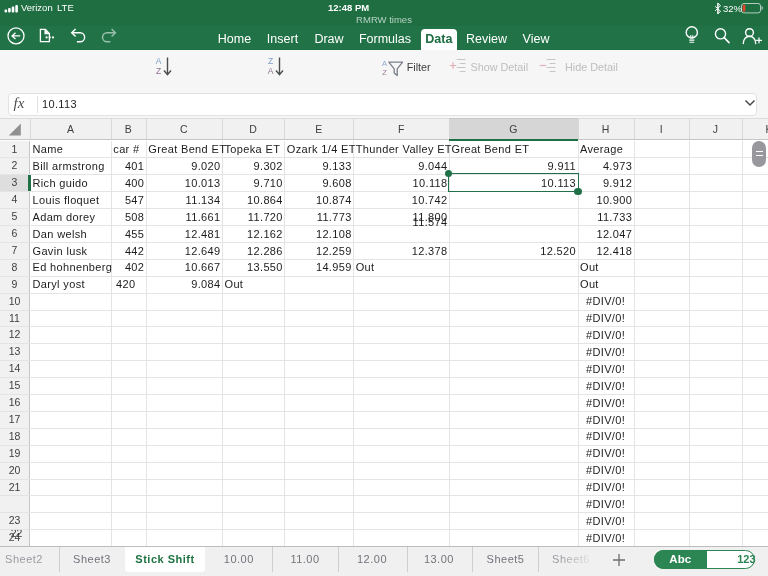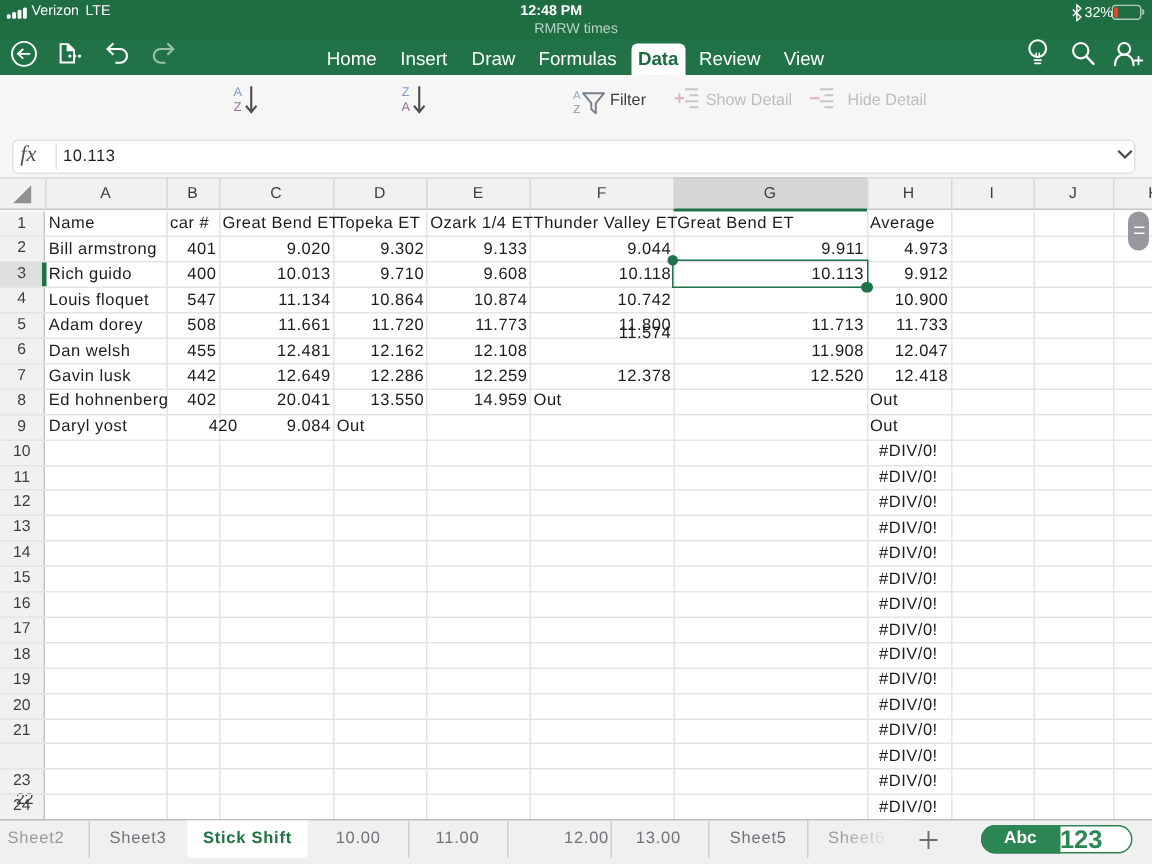--- a/index.html
+++ b/index.html
@@ -22,21 +22,21 @@
     <div class="abs" style="left:0;top:0;width:768px;height:26px;background:#1f6e42"></div>
     <div class="abs" style="left:0;top:26px;width:768px;height:24.299999999999997px;background:#217347"></div>
     <svg class="abs" style="left:0;top:0" width="20" height="16">
       <rect x="4.5" y="9.5" width="2.6" height="3" rx="1" fill="#fff" fill-opacity="1"></rect>
       <rect x="8.1" y="8.0" width="2.6" height="4.5" rx="1" fill="#fff" fill-opacity="1"></rect>
       <rect x="11.7" y="6.5" width="2.6" height="6" rx="1" fill="#fff" fill-opacity="1"></rect>
       <rect x="15.299999999999999" y="5.0" width="2.6" height="7.5" rx="1" fill="#fff" fill-opacity="1"></rect>
     </svg>
     <div class="abs" style="left:21px;top:2px;width:34px;height:12px;font-size:9.5px;color:#fff;line-height:12px">Verizon</div>
     <div class="abs" style="left:57px;top:2px;width:20px;height:12px;font-size:9.5px;color:#fff;line-height:12px">LTE</div>
-    <div class="abs" style="left:316px;top:2px;width:103px;text-align:center;font-size:9.5px;font-weight:bold;color:#fff">12:48 PM</div>
+    <div class="abs" style="left:328px;top:2px;width:103px;font-size:9.5px;font-weight:bold;color:#fff">12:48 PM</div>
     <div class="abs" style="left:334px;top:14px;width:100px;text-align:center;font-size:9.5px;color:#b7d3c3">RMRW times</div>
     <svg class="abs" style="left:713px;top:2px" width="10" height="13" viewBox="0 0 10 13">
 <path d="M4.9 1.2 L4.9 11.8 L7.6 9.3 L2.2 4.3 M4.9 11.8 L4.9 1.2 L7.6 3.7 L2.2 8.7" stroke="#fff" stroke-width="1.0" fill="none" stroke-linejoin="round"></path>
     </svg>
     <div class="abs" style="left:723px;top:2.5px;width:18px;font-size:9.5px;color:#fff">32%</div>
     <svg class="abs" style="left:741px;top:3px" width="24" height="11" viewBox="0 0 24 11">
 <rect x="0.5" y="0.5" width="19" height="9.4" rx="2.4" stroke="#ffffff" stroke-opacity=".65" fill="none"></rect>
 <rect x="1.7" y="1.8" width="2.6" height="6.8" rx="0.8" fill="#e8442e"></rect>
 <path d="M20.6 3.4 q1.6 1.6 0 3.3" stroke="#ffffff" stroke-opacity=".65" fill="none" stroke-width="1.1"></path>
     </svg>
@@ -224,47 +224,45 @@
     <div class="cell num" style="left:222.0px;top:191.79999999999998px;width:62.30000000000001px">10.864</div>
     <div class="cell num" style="left:284.3px;top:191.79999999999998px;width:68.89999999999998px">10.874</div>
     <div class="cell num" style="left:353.2px;top:191.79999999999998px;width:95.80000000000001px">10.742</div>
     <div class="cell num" style="left:577.5px;top:191.79999999999998px;width:56.200000000000045px">10.900</div>
     <div class="cell txt" style="left:30px;top:208.7px;width:80.8px">Adam dorey</div>
     <div class="cell num" style="left:110.8px;top:208.7px;width:35.000000000000014px">508</div>
     <div class="cell num" style="left:145.8px;top:208.7px;width:76.19999999999999px">11.661</div>
     <div class="cell num" style="left:222.0px;top:208.7px;width:62.30000000000001px">11.720</div>
     <div class="cell num" style="left:284.3px;top:208.7px;width:68.89999999999998px">11.773</div>
     <div class="cell num" style="left:353.2px;top:208.7px;width:95.80000000000001px">11.800</div>
-    <div class="cell num" style="left:449.0px;top:208.7px;width:128.5px">11.713</div>
     <div class="cell num" style="left:577.5px;top:208.7px;width:56.200000000000045px">11.733</div>
     <div class="cell txt" style="left:30px;top:225.6px;width:80.8px">Dan welsh</div>
     <div class="cell num" style="left:110.8px;top:225.6px;width:35.000000000000014px">455</div>
     <div class="cell num" style="left:145.8px;top:225.6px;width:76.19999999999999px">12.481</div>
     <div class="cell num" style="left:222.0px;top:225.6px;width:62.30000000000001px">12.162</div>
     <div class="cell num" style="left:284.3px;top:225.6px;width:68.89999999999998px">12.108</div>
     <div class="cell num" style="left:353.2px;top:214px;width:95.80000000000001px">11.574</div>
-    <div class="cell num" style="left:449.0px;top:225.6px;width:128.5px">11.908</div>
     <div class="cell num" style="left:577.5px;top:225.6px;width:56.200000000000045px">12.047</div>
     <div class="cell txt" style="left:30px;top:242.49999999999997px;width:80.8px">Gavin lusk</div>
     <div class="cell num" style="left:110.8px;top:242.49999999999997px;width:35.000000000000014px">442</div>
     <div class="cell num" style="left:145.8px;top:242.49999999999997px;width:76.19999999999999px">12.649</div>
     <div class="cell num" style="left:222.0px;top:242.49999999999997px;width:62.30000000000001px">12.286</div>
     <div class="cell num" style="left:284.3px;top:242.49999999999997px;width:68.89999999999998px">12.259</div>
     <div class="cell num" style="left:353.2px;top:242.49999999999997px;width:95.80000000000001px">12.378</div>
     <div class="cell num" style="left:449.0px;top:242.49999999999997px;width:128.5px">12.520</div>
     <div class="cell num" style="left:577.5px;top:242.49999999999997px;width:56.200000000000045px">12.418</div>
     <div class="cell txt" style="left:30px;top:259.4px;width:80.8px">Ed hohnenberg</div>
     <div class="cell num" style="left:110.8px;top:259.4px;width:35.000000000000014px">402</div>
-    <div class="cell num" style="left:145.8px;top:259.4px;width:76.19999999999999px">20.041</div>
+    <div class="cell num" style="left:145.8px;top:259.4px;width:76.19999999999999px">10.667</div>
     <div class="cell num" style="left:222.0px;top:259.4px;width:62.30000000000001px">13.550</div>
     <div class="cell num" style="left:284.3px;top:259.4px;width:68.89999999999998px">14.959</div>
     <div class="cell txt" style="left:353.2px;top:259.4px;width:95.80000000000001px">Out</div>
     <div class="cell txt" style="left:577.5px;top:259.4px;width:56.200000000000045px">Out</div>
     <div class="cell txt" style="left:30px;top:276.3px;width:80.8px">Daryl yost</div>
-    <div class="cell num" style="left:125px;top:276.3px;width:35.000000000000014px">420</div>
+    <div class="cell num" style="left:102px;top:276.3px;width:35.000000000000014px">420</div>
     <div class="cell num" style="left:145.8px;top:276.3px;width:76.19999999999999px">9.084</div>
     <div class="cell txt" style="left:222.0px;top:276.3px;width:62.30000000000001px">Out</div>
     <div class="cell txt" style="left:577.5px;top:276.3px;width:56.200000000000045px">Out</div>
     <div class="cell ctr" style="left:577.5px;top:293.20000000000005px;width:56.200000000000045px">#DIV/0!</div>
     <div class="cell ctr" style="left:577.5px;top:310.1px;width:56.200000000000045px">#DIV/0!</div>
     <div class="cell ctr" style="left:577.5px;top:327.0px;width:56.200000000000045px">#DIV/0!</div>
     <div class="cell ctr" style="left:577.5px;top:343.9px;width:56.200000000000045px">#DIV/0!</div>
     <div class="cell ctr" style="left:577.5px;top:360.8px;width:56.200000000000045px">#DIV/0!</div>
     <div class="cell ctr" style="left:577.5px;top:377.7px;width:56.200000000000045px">#DIV/0!</div>
     <div class="cell ctr" style="left:577.5px;top:394.6px;width:56.200000000000045px">#DIV/0!</div>
@@ -287,25 +285,25 @@
     <div class="abs" style="left:272.2px;top:547.0px;width:1px;height:24.5px;background:#cecece"></div>
     <div class="abs" style="left:337.8px;top:547.0px;width:1px;height:24.5px;background:#cecece"></div>
     <div class="abs" style="left:406.6px;top:547.0px;width:1px;height:24.5px;background:#cecece"></div>
     <div class="abs" style="left:472.2px;top:547.0px;width:1px;height:24.5px;background:#cecece"></div>
     <div class="abs" style="left:537.8px;top:547.0px;width:1px;height:24.5px;background:#cecece"></div>
     <div class="abs" style="left:125px;top:547.0px;width:80px;height:25px;background:#fff;border-radius:0 0 3px 3px"></div>
     <div class="tabtxt" style="left:-11px;top:547.0px;width:70px;color:#9a9aa0">Sheet2</div>
     <div class="tabtxt" style="left:57px;top:547.0px;width:70px;color:#72727a">Sheet3</div>
     <div class="tabtxt" style="left:203.8px;top:547.0px;width:70px;color:#72727a">10.00</div>
     <div class="tabtxt" style="left:270px;top:547.0px;width:70px;color:#72727a">11.00</div>
-    <div class="tabtxt" style="left:356px;top:547.0px;width:70px;color:#72727a">12.00</div>
+    <div class="tabtxt" style="left:337px;top:547.0px;width:70px;color:#72727a">12.00</div>
     <div class="tabtxt" style="left:403.9px;top:547.0px;width:70px;color:#72727a">13.00</div>
     <div class="tabtxt" style="left:470.5px;top:547.0px;width:70px;color:#72727a">Sheet5</div>
     <div class="tabtxt" style="left:536px;top:547.0px;width:70px;color:#9a9aa0">Sheet6</div>
     <div class="tabtxt" style="left:130px;top:547.0px;width:70px;color:#1e7343;font-weight:bold">Stick Shift</div>
     <div class="abs" style="left:560px;top:547.0px;width:45px;height:29px;background:linear-gradient(to right,rgba(240,240,241,0),#f0f0f1 80%)"></div>
     <svg class="abs" style="left:612px;top:553px" width="14" height="14" viewBox="0 0 14 14">
 <path d="M7 1 v12 M1 7 h12" stroke="#6e6e6e" stroke-width="1.3"></path>
     </svg>
     <div class="abs" style="left:653.9px;top:549.8px;width:101.6px;height:19.2px;border:1.4px solid #2c8653;border-radius:10.5px;background:#fff;overflow:hidden"></div>
     <div class="abs" style="left:653.9px;top:549.8px;width:52.7px;height:19.2px;border-radius:10.5px 0 0 10.5px;background:#2c8653"></div>
     <div class="abs" style="left:653.9px;top:549.8px;width:52.7px;height:19.2px;text-align:center;font-size:11.5px;font-weight:bold;color:#fff;line-height:19.2px">Abc</div>
-    <div class="abs" style="left:706.6px;top:549.8px;width:49px;height:19.2px;text-align:left;font-size:17px;font-weight:bold;color:#2c8653;line-height:19.2px">123</div>
+    <div class="abs" style="left:706.6px;top:549.8px;width:49px;height:19.2px;text-align:right;font-size:11px;font-weight:bold;color:#2c8653;line-height:19.2px">123</div>
   </div>
 </body></html>

